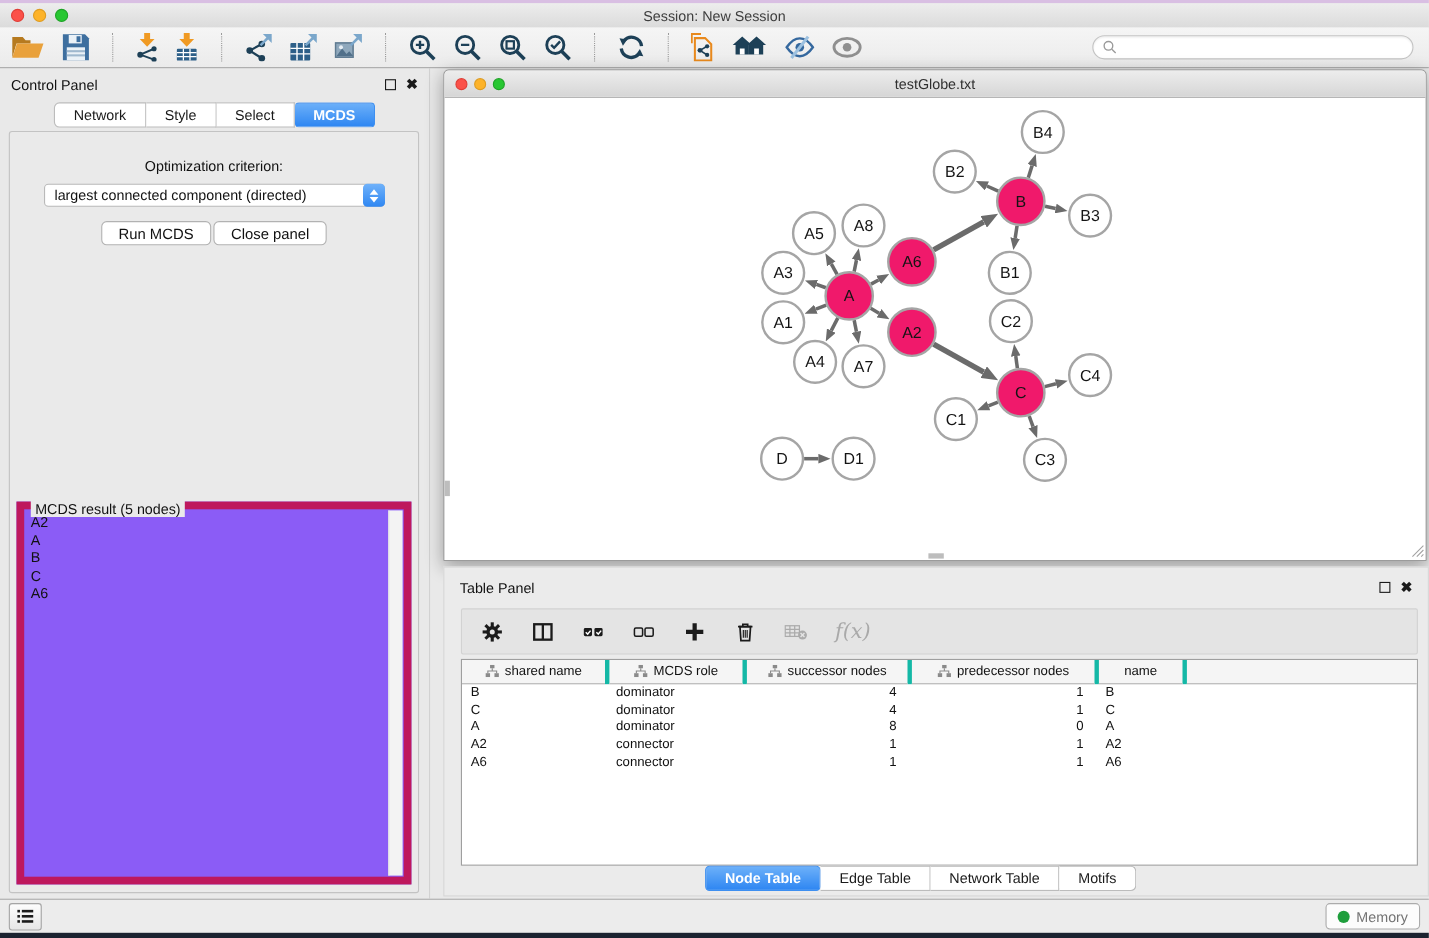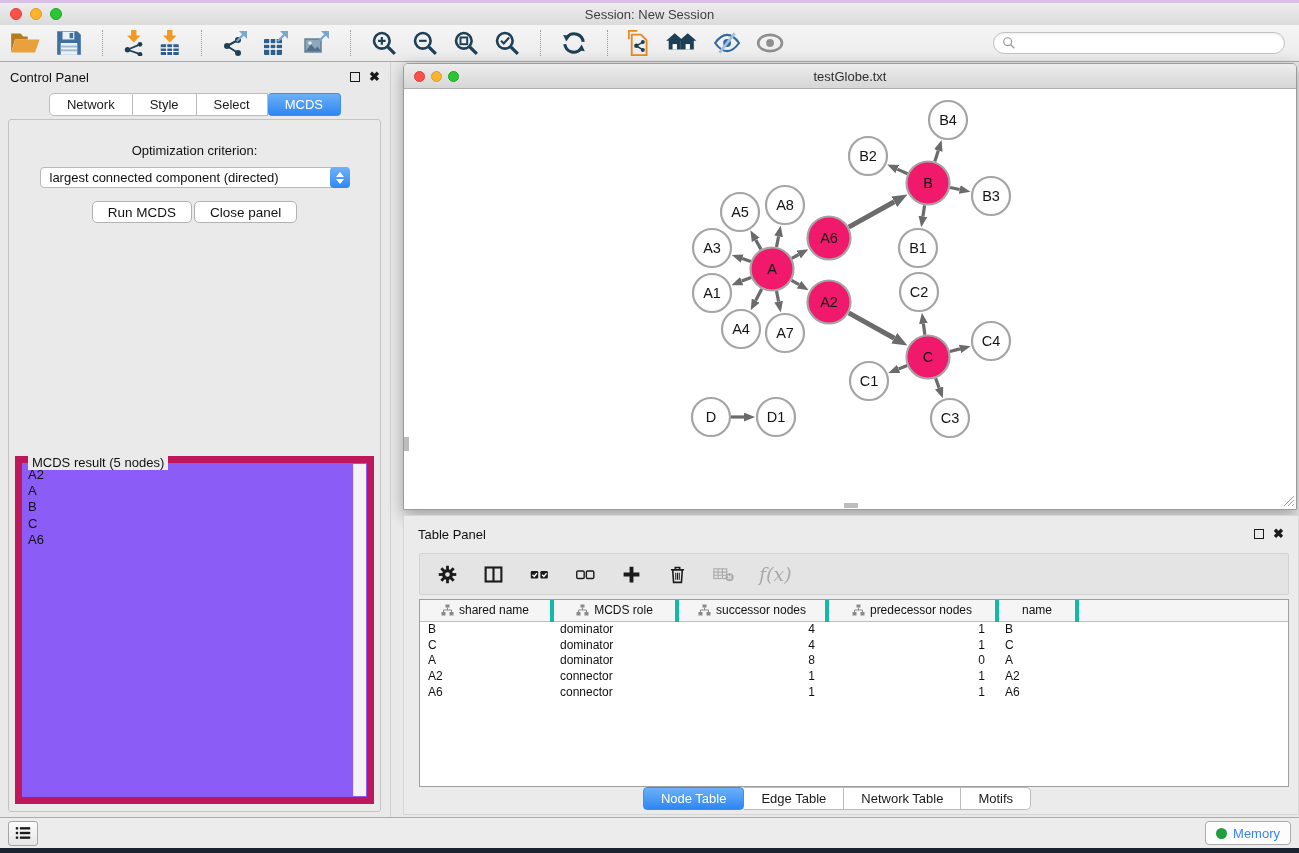--- a/index.html
+++ b/index.html
@@ -40,21 +40,21 @@
   .panel-controls { margin-left:auto; display:flex; align-items:center; gap:9px; }
   .mini-float { width:10px; height:10px; border:1.6px solid #1A1A1A; display:inline-block; cursor:pointer; }
   .mini-close { font-size:13px; font-weight:bold; color:#1A1A1A; line-height:10px; cursor:pointer; }
 
   
   .seg-tabs { display:flex; justify-content:center; }
   .seg { border:1px solid #BCBCBC; border-left:none; background:#fff; padding:3px 17px;
     font-size:13px; color:#1A1A1A; cursor:pointer; white-space:nowrap; }
   .seg:first-child { border-left:1px solid #BCBCBC; border-radius:5px 0 0 5px; }
   .seg:last-child { border-radius:0 5px 5px 0; }
-  .seg.sel { background:linear-gradient(#6CB0F9,#2E86F2); color:#fff; border-color:#3E8FF0; border-radius:4px; }
+  .seg.sel { background:linear-gradient(#6CB0F9,#2E86F2); color:#fff; border-color:#3E8FF0; border-radius:4px;font-weight:bold; }
 
   
   .control-panel { position:absolute; left:0; top:62px; width:391px; height:755px; border-right:1px solid #D2D2D2; }
   .control-panel .panel-head { height:26px; padding:4px 10px 0 10px; }
   .cp-body { position:absolute; left:8px; right:9px; top:57px; bottom:5px;
     border:1px solid #C3C3C3; border-radius:3px; background:#EAEAEA; }
   .cp-tabs { position:absolute; top:31px; left:0; right:0; z-index:2; }
   .opt-label { margin-top:23px; text-align:center; font-size:13px; color:#111; }
   .select { position:relative; margin:9px auto 0 auto; width:310px; height:21px; border:1px solid #B9B9B9;
     border-radius:4px; background:#fff; display:flex; align-items:center; padding-left:9px;
@@ -105,21 +105,21 @@
   tbody td { height:15.8px; padding:0 8px; color:#111; white-space:nowrap; }
   tbody td.num { text-align:right; padding-right:12px; }
   .tp-tabs { position:absolute; bottom:4px; left:0; right:28px; }
 
   
   .statusbar { position:absolute; top:817px; left:0; width:100%; height:31px; background:#ECECEC;
     border-top:1px solid #ABABAB; display:flex; align-items:center; justify-content:space-between; padding:0 8px; }
   .list-btn { width:30px; height:25px; border:1px solid #A5A5A5; border-radius:3px;
     background:linear-gradient(#FDFDFD,#E6E6E6); display:flex; align-items:center; justify-content:center; cursor:pointer; }
   .memory-btn { height:24px; border:1px solid #ABABAB; border-radius:4px; background:#FCFCFC;
-    display:flex; align-items:center; gap:6px; padding:0 10px; font-size:13px; color:#3b82f6;
+    display:flex; align-items:center; gap:6px; padding:0 10px; font-size:13px; color:#737373;
     font-family:"Liberation Sans",sans-serif; cursor:pointer; }
   .memdot { width:11px; height:11px; border-radius:50%; }
   svg text { font-family:"Liberation Sans", sans-serif; }
 </style>
 </head>
 <body>
 
 <div class="screen">
   <div class="top-strip"></div>
 

